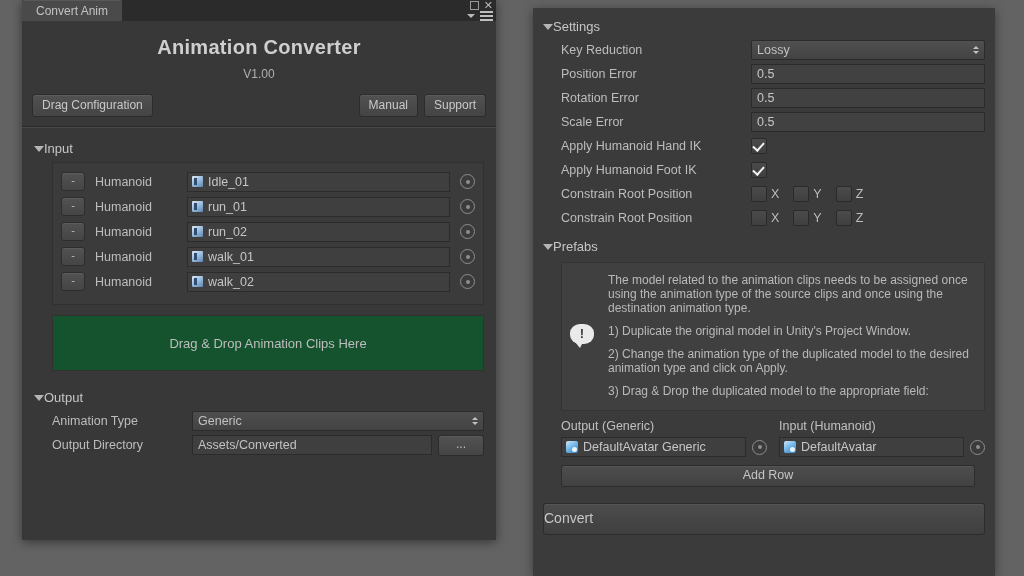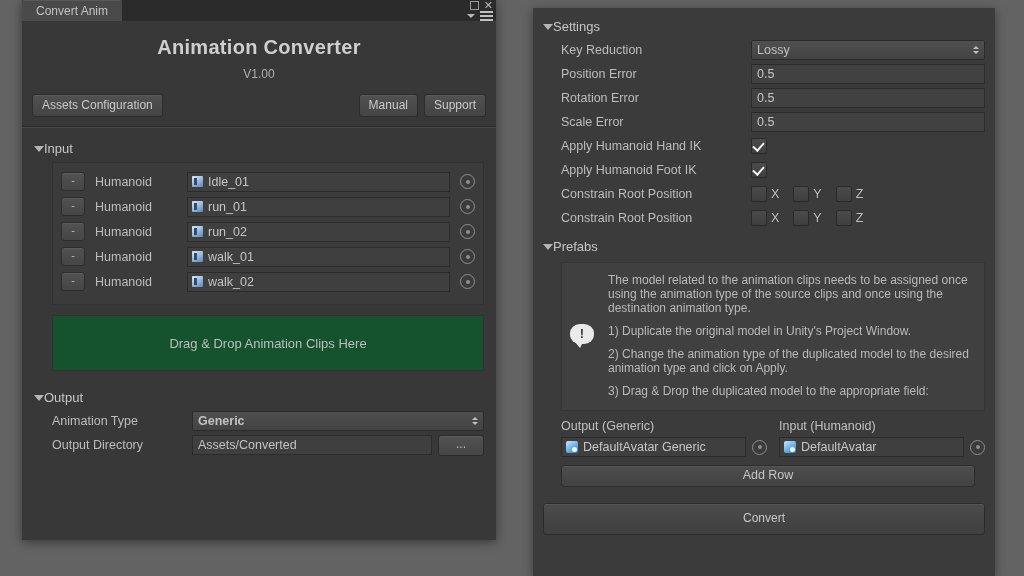--- a/index.html
+++ b/index.html
@@ -108,21 +108,21 @@
   .field-row{display:flex;align-items:center;height:24px;padding-left:18px;gap:0;}
   .field-label{width:140px;color:#bdbdbd;font-size:12.5px;}
   .textfield{
     flex:1;height:18px;background:#3f3f3f;border:1px solid #2b2b2b;
     color:#c2c2c2;font-size:12.5px;line-height:18px;padding:0 5px;
   }
   .popup{
     flex:1;height:18px;border:1px solid #2b2b2b;border-radius:2px;
     background:linear-gradient(#4e4e4e,#434343);
     color:#c2c2c2;font-size:12.5px;line-height:18px;padding:0 5px;
-    display:flex;align-items:center;justify-content:space-between;font-weight:bold;
+    display:flex;align-items:center;justify-content:space-between;
   }
   .pop-arrows{display:flex;flex-direction:column;gap:2px;align-items:center;}
   .pop-arrows .up{width:0;height:0;border-left:3px solid transparent;border-right:3px solid transparent;border-bottom:3px solid #c2c2c2;}
   .pop-arrows .dn{width:0;height:0;border-left:3px solid transparent;border-right:3px solid transparent;border-top:3px solid #c2c2c2;}
   .dots-btn{
     width:44px;height:19px;margin-left:6px;border:1px solid #2c2c2c;border-radius:3px;
     background:linear-gradient(#525252,#454545);color:#bfbfbf;
     text-align:center;line-height:16px;font-size:12px;
     box-shadow:inset 0 1px 0 rgba(255,255,255,.06);
   }
@@ -194,21 +194,21 @@
   }
   .wide-btn{
     margin:8px 0 0 18px;height:20px;border:1px solid #2c2c2c;border-radius:3px;
     background:linear-gradient(#4d4d4d,#424242);color:#c5c5c5;
     text-align:center;line-height:18px;font-size:12.5px;
     box-shadow:inset 0 1px 0 rgba(255,255,255,.05);
   }
   .convert-btn{
     margin:16px 10px 0 10px;height:30px;border:1px solid #2c2c2c;border-radius:3px;
     background:linear-gradient(#4c4c4c,#3f3f3f);color:#c8c8c8;
-    text-align:center;line-height:28px;font-size:12px;
+    line-height:28px;font-size:14px;
     box-shadow:inset 0 1px 0 rgba(255,255,255,.05);
   }
 </style>
 </head>
 <body>
 
 <div class="screen">
 
   <div class="left-window">
 
@@ -228,21 +228,21 @@
             </div>
         </div>
       </div>
     </div>
 
     <div class="panel-body">
       <div class="title">Animation Converter</div>
       <div class="version">V1.00</div>
 
       <div class="btnrow">
-        <div class="btn">Assets Configuration</div>
+        <div class="btn">Drag Configuration</div>
         <div class="btn-group">
           <div class="btn">Manual</div>
           <div class="btn">Support</div>
         </div>
       </div>
 
       <div class="divider"></div>
 
       <div class="section">
         <div class="foldout">

